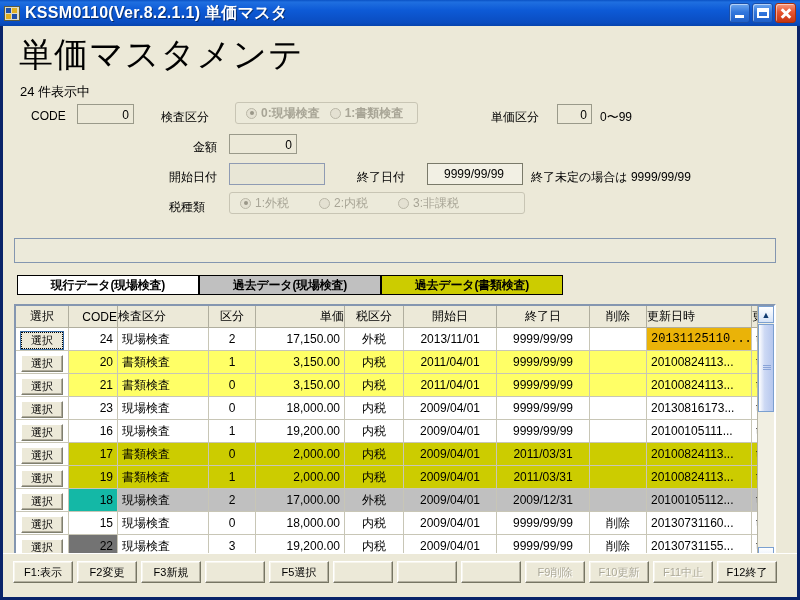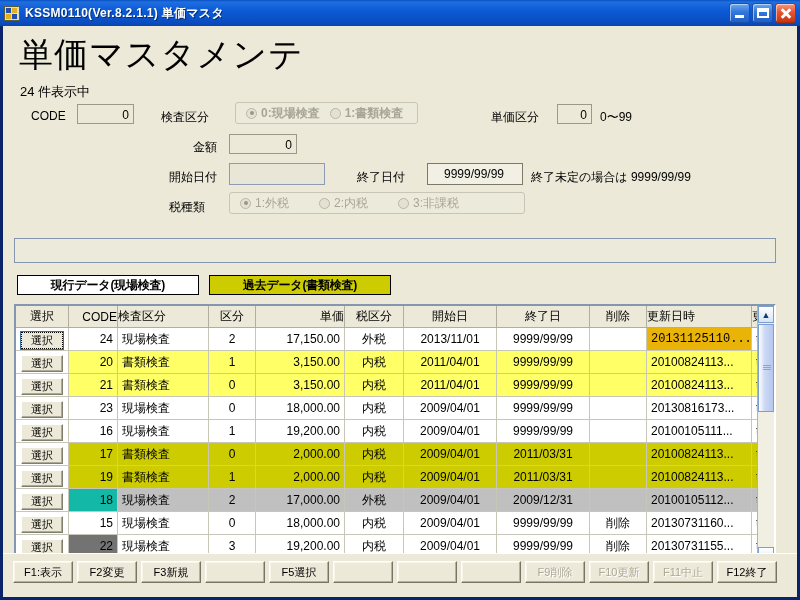--- a/index.html
+++ b/index.html
@@ -46,21 +46,21 @@
     position: absolute;
     display: block;
     background: #d8a000;
   }
   .title-icon i:nth-child(1){ left:1px; top:1px; width:5px; height:5px; background:#1f4fa8;}
   .title-icon i:nth-child(2){ left:7px; top:1px; width:5px; height:5px; background:#e0b020;}
   .title-icon i:nth-child(3){ left:1px; top:7px; width:5px; height:5px; background:#e0b020;}
   .title-icon i:nth-child(4){ left:7px; top:7px; width:5px; height:5px; background:#1f4fa8;}
   .title-text {
     color: #ffffff;
-    font-size: 12px;
+    font-size: 16px;
     font-weight: bold;
     letter-spacing: 0.3px;
     white-space: nowrap;
     text-shadow: 1px 1px 0 rgba(0,0,0,0.45);
     flex: 1 1 auto;
     overflow: hidden;
   }
   .win-btns { display: flex; gap: 2px; flex: 0 0 auto; padding-right: 2px;}
   .win-btn {
     width: 21px; height: 20px;
@@ -194,21 +194,20 @@
     background: #eceada;
     border: 1px solid #8496b0;
   }
 
   
   .legend {
     position: absolute;
     left: 14px; top: 249px;
     width: 760px;
     display: flex;
-    gap: 10px;
   }
   .legend-btn {
     width: 182px;
     height: 20px;
     box-sizing: border-box;
     border: 1px solid #000000;
     font-size: 12px;
     font-weight: bold;
     color: #000;
     display: flex;
@@ -437,20 +436,21 @@
       <span class="radio" style="margin-left:30px;">
         <span class="dot"></span>
         <span>3:非課税</span>
       </span>
     </div>
 
     <div class="msgbar"></div>
 
     <div class="legend">
       <div class="legend-btn" style="background:#ffffff;">現行データ(現場検査)</div>
+      <div class="legend-btn" style="background:#c0c0c0;">過去データ(現場検査)</div>
       <div class="legend-btn" style="background:#cccc00;">過去データ(書類検査)</div>
     </div>
 
     <div class="grid-wrap">
       <table class="grid">
         <thead>
           <tr>
             <th class="c-sel">選択</th>
             <th class="c-code">CODE</th>
             <th class="c-kind">検査区分</th>

